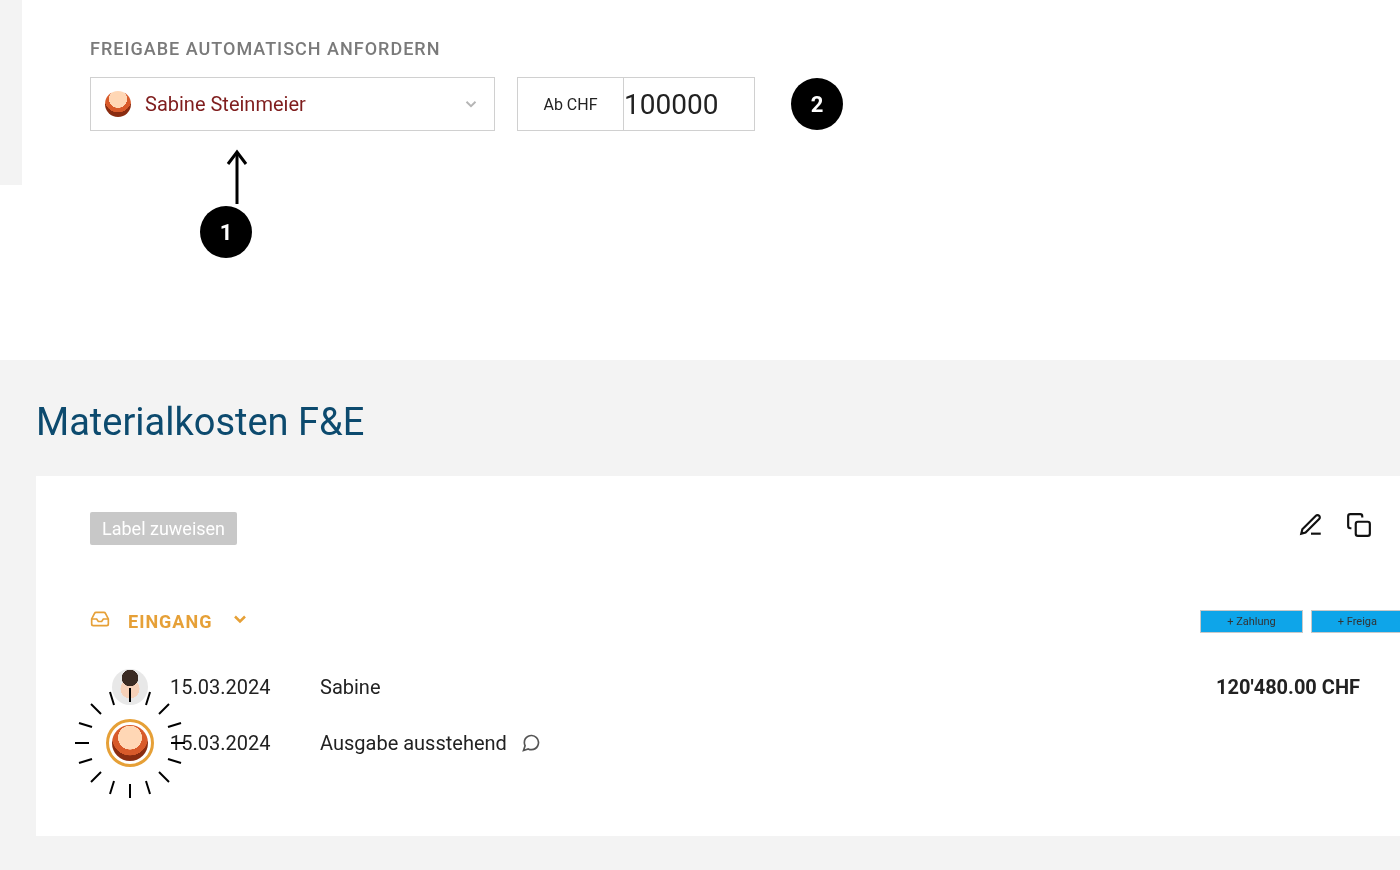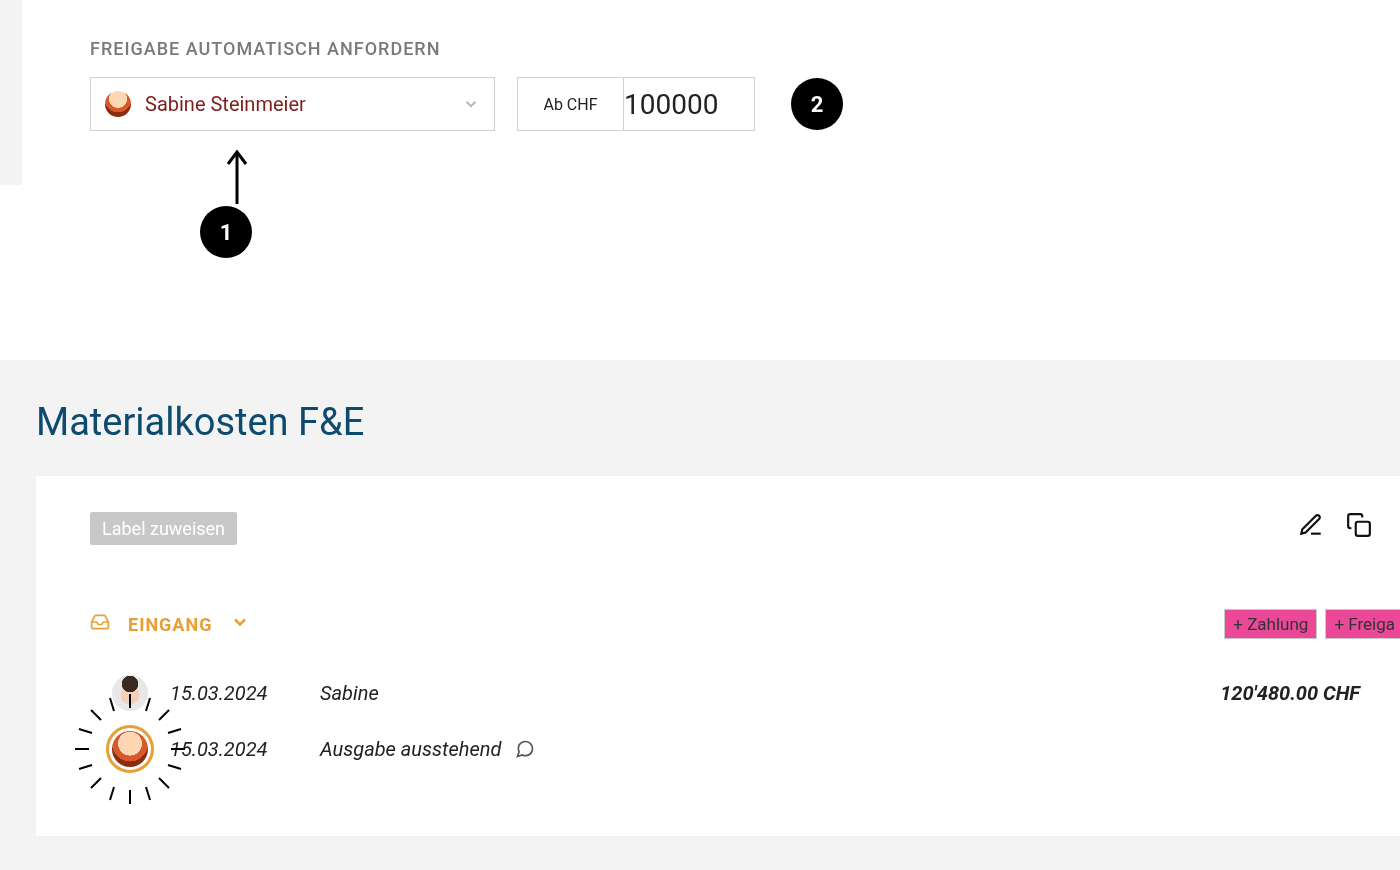--- a/index.html
+++ b/index.html
@@ -99,27 +99,27 @@
     display:flex; align-items:center; margin-top:64px;
   }
   .inbox-label {
     display:flex; align-items:center; gap:18px;
     color:#e6a037; font-weight:700; font-size:18px; letter-spacing:1px;
     cursor:pointer;
   }
   .inbox-label svg { width:20px; height:20px; }
   .inbox-buttons { margin-left:auto; margin-right:-4px; display:flex; gap:8px; }
   .pill-btn {
-    border:1px solid #c9c9c9; background:#ec4899;
-    font-size:17px; color:#333;
-    padding:4px 8px; cursor:pointer;
+    border:1px solid #c9c9c9; background:#0ea5e9;
+    font-size:11px; color:#333;
+    padding:4px 26px; cursor:pointer;
     font-family:inherit;
   }
 
-  .entries { margin-top:26px;font-style:italic; }
+  .entries { margin-top:26px; }
   .entry-row {
     display:flex; align-items:center;
     height:56px;
     font-size:20px; color:#222;
   }
   .entry-avatar-wrap { width:80px; display:flex; justify-content:center; position:relative; }
   .entry-avatar {
     width:36px; height:36px; border-radius:50%;
     background:#ddd;
     overflow:hidden;

